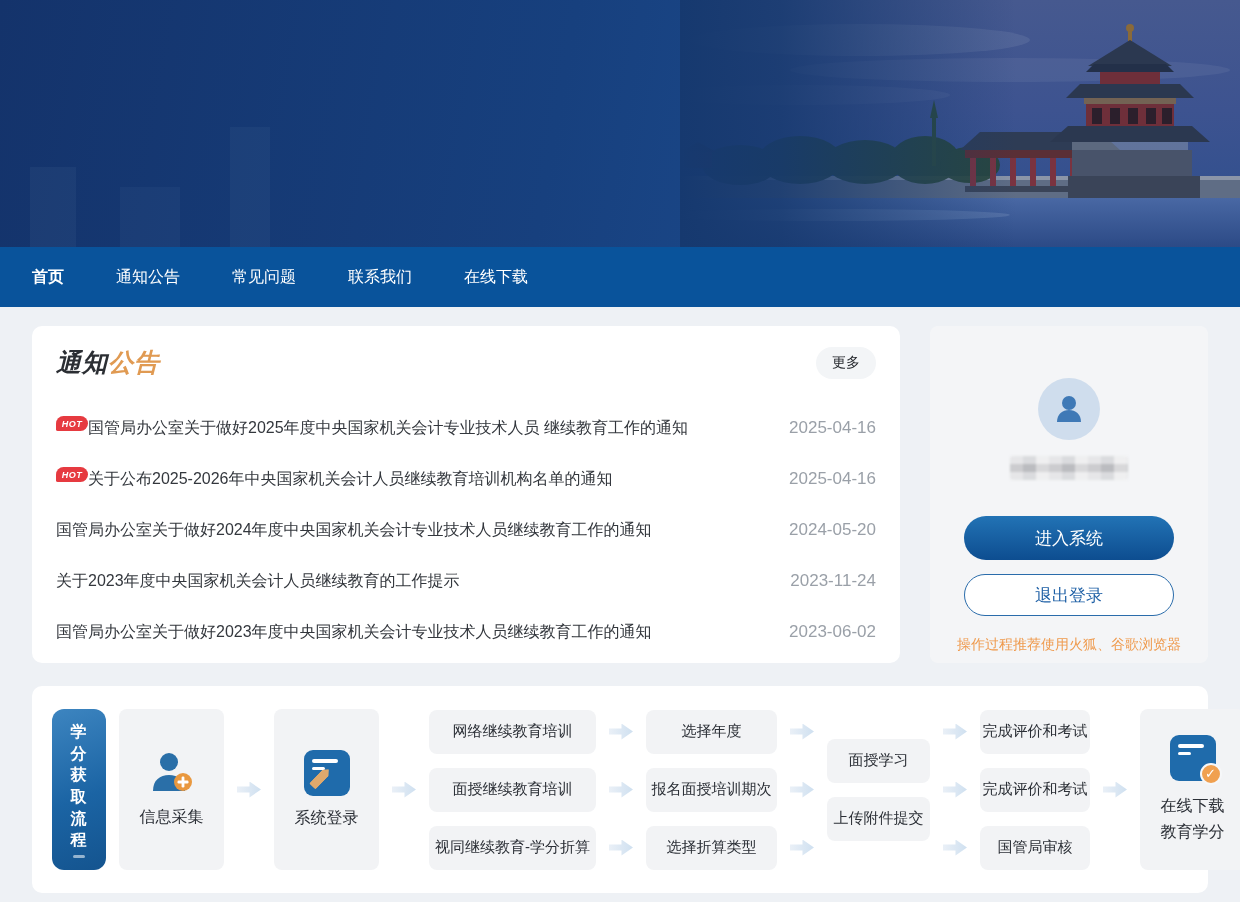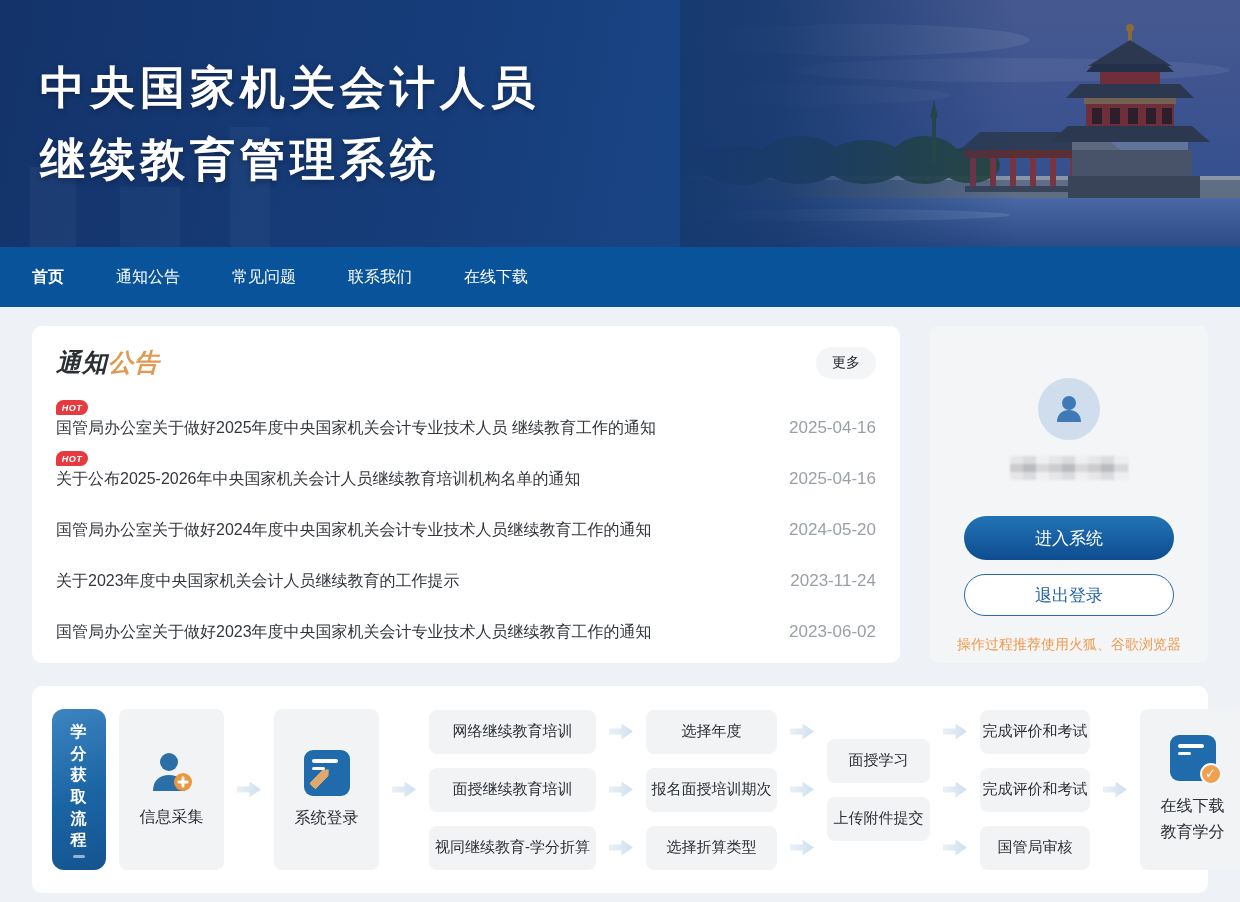--- a/index.html
+++ b/index.html
@@ -36,21 +36,21 @@
   .notice-panel { padding:20px 24px 14px 24px; height:337px; }
   .notice-head { display:flex; align-items:center; justify-content:space-between; }
   .notice-title { font-size:25px; font-weight:bold; font-style:italic; letter-spacing:1px; }
   .notice-title .t1 { color:#2b2e33; }
   .notice-title .t2 { color:#e09a52; }
   .more-btn { background:#f3f5f7; border:none; border-radius:16px; padding:7px 16px;
     font-size:14px; color:#23262b; cursor:pointer; font-family:inherit; }
   .notice-list { margin-top:10px; }
   .notice-item { display:flex; align-items:flex-end; justify-content:space-between;
     height:51px; }
-  .notice-left { display:flex; flex-direction:column; justify-content:flex-end; }
+  .notice-left { display:flex; flex-direction:row; justify-content:flex-end; }
   .hot-badge { width:32px; height:15px; background:#e63a40; color:#fff; font-size:9px;
     font-weight:bold; font-style:italic; display:flex; align-items:center; justify-content:center;
     border-radius:8px 8px 8px 2px; letter-spacing:.5px; margin-bottom:1px; }
   .notice-link { font-size:16px; color:#33373d; text-decoration:none; line-height:1.5; cursor:pointer; }
   .notice-date { font-size:17px; color:#9aa0a8; white-space:nowrap; margin-left:20px; line-height:1.5; }
 
   
   .account-panel { height:337px; }
   .account-card { background:#f4f5f7; border-radius:8px; height:100%; display:flex;
     flex-direction:column; align-items:center; padding-top:52px; }
@@ -176,24 +176,20 @@
           <rect x="466" y="108" width="10" height="16"></rect>
           <rect x="482" y="108" width="10" height="16"></rect>
         </g>
       <path d="M388 126 h124 l18 16 h-160 z" fill="#2b3850"></path>
       <rect x="392" y="142" width="116" height="8" fill="#8a96aa" opacity=".5"></rect>
       <rect x="392" y="150" width="120" height="28" fill="#48536a"></rect>
       <rect x="388" y="176" width="132" height="22" fill="#3a4458"></rect>
     </g>
   </svg>
   <div class="banner-fade"></div>
-  <div class="banner-title">
-    <div>中央国家机关会计人员</div>
-    <div>继续教育管理系统</div>
-  </div>
 </div>
 
 <div class="nav">
   <span class="nav-item active">首页</span>
   <span class="nav-item">通知公告</span>
   <span class="nav-item">常见问题</span>
   <span class="nav-item">联系我们</span>
   <span class="nav-item">在线下载</span>
 </div>
 

